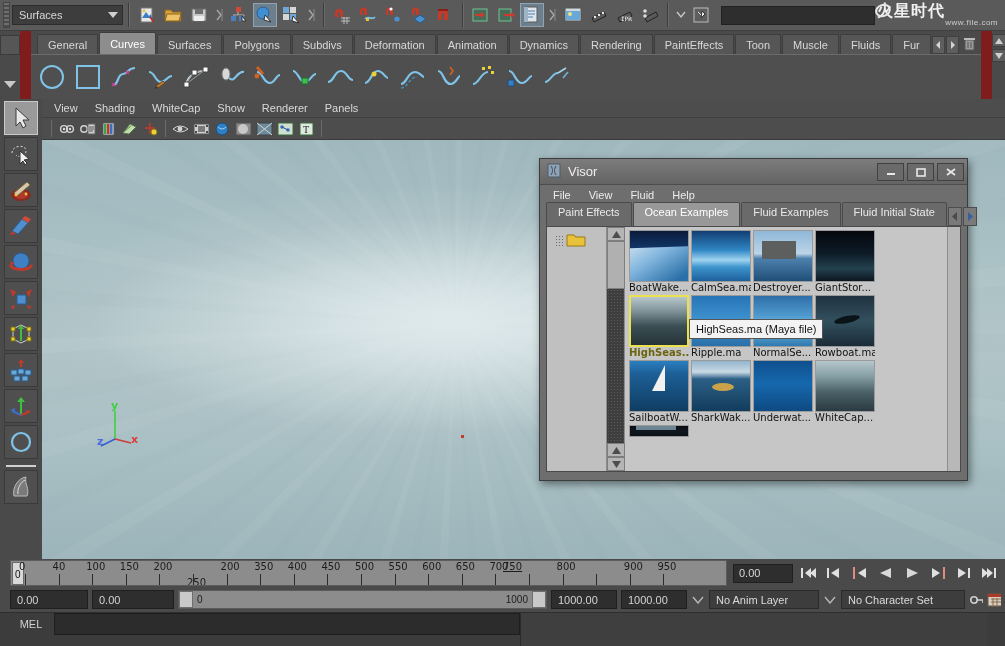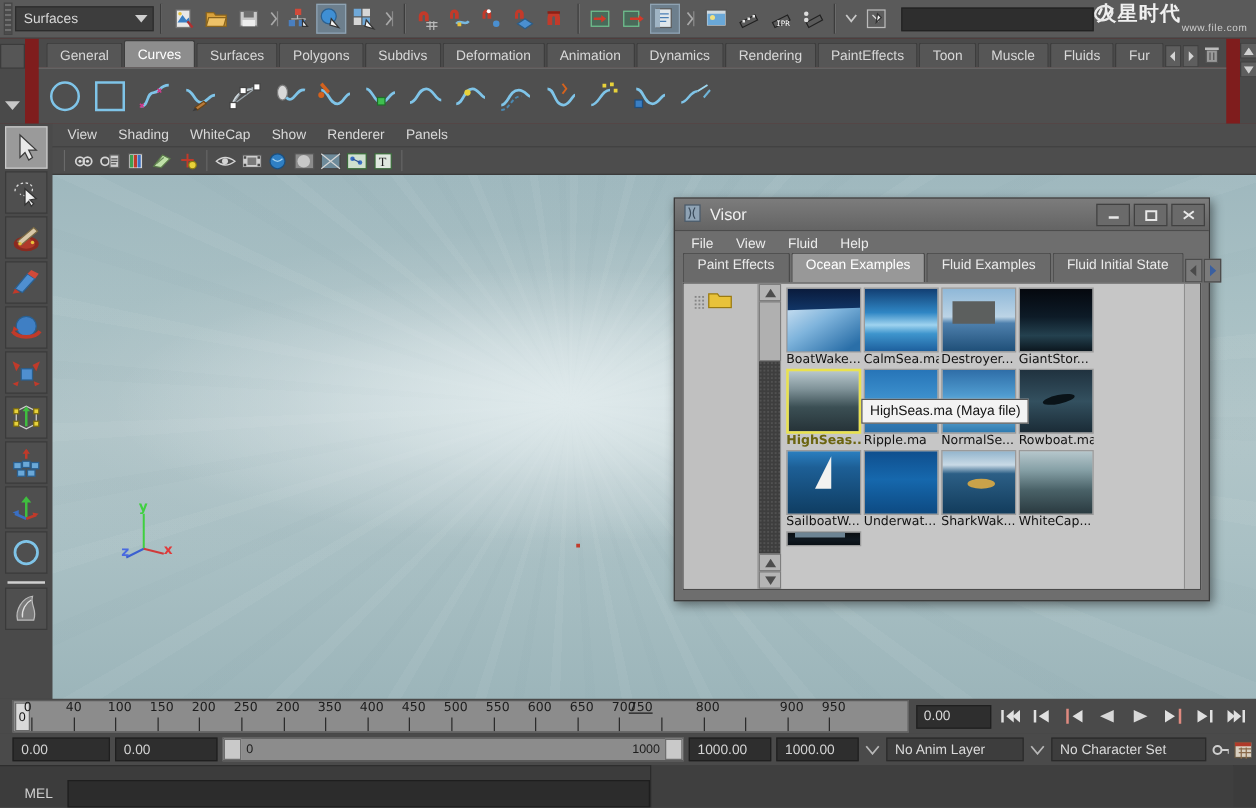--- a/index.html
+++ b/index.html
@@ -213,21 +213,21 @@
       background: #c9c9c9; border: 1px solid #6e6e6e; }
   .rangebar .rh { position: absolute; right: 0; top: 0; width: 14px; height: 17px;
       background: #c9c9c9; border: 1px solid #6e6e6e; }
   .rangebar .lv { position: absolute; left: 18px; font-size: 10px; color: #1d1d1d; }
   .rangebar .rv { position: absolute; right: 18px; font-size: 10px; color: #1d1d1d; }
   .dwide { width: 110px; height: 19px; background: #3d3d3d; border: 1px solid #2a2a2a;
       color: #dadada; font-size: 11px; display: flex; align-items: center; padding-left: 6px; }
   .darr { width: 14px; height: 19px; display: flex; align-items: center; justify-content: center; }
 
   
-  .cmdrow { height: 34px; background: #3c3c3c; display: flex; align-items: flex-end;
+  .cmdrow { height: 34px; background: #3c3c3c; display: flex; align-items: flex-start;
       padding: 0 0 0 8px; flex: 0 0 34px; border-top: 1px solid #2e2e2e; }
   .melbtn { width: 46px; height: 22px; color: #d0d0d0; font-size: 11px; display: flex;
       align-items: center; justify-content: center; }
   .cmdinput { width: 466px; height: 22px; background: #2c2c2c; border: 1px solid #1e1e1e; }
   .cmdout { flex: 1; height: 34px; background: #3f3f3f; border-left: 1px solid #2b2b2b; }
   .statusright { width: 18px; height: 34px; background: #3c3c3c; }
 </style>
 </head>
 <body>
 
@@ -809,21 +809,21 @@
         <div class="tlabel" style="left: 8px;">0</div>
         <div class="ttick" style="left: 47.6px;"></div>
         <div class="tlabel" style="left: 41.6px;">40</div>
         <div class="ttick" style="left: 81.2px;"></div>
         <div class="tlabel" style="left: 75.2px;">100</div>
         <div class="ttick" style="left: 114.8px;"></div>
         <div class="tlabel" style="left: 108.8px;">150</div>
         <div class="ttick" style="left: 148.4px;"></div>
         <div class="tlabel" style="left: 142.4px;">200</div>
         <div class="ttick" style="left: 182px;"></div>
-        <div class="tlabel" style="left: 176px;">250</div>
+        <div class="tlabel" style="left: 176px; margin-top: 16px;">250</div>
         <div class="ttick" style="left: 215.6px;"></div>
         <div class="tlabel" style="left: 209.6px;">200</div>
         <div class="ttick" style="left: 249.2px;"></div>
         <div class="tlabel" style="left: 243.2px;">350</div>
         <div class="ttick" style="left: 282.8px;"></div>
         <div class="tlabel" style="left: 276.8px;">400</div>
         <div class="ttick" style="left: 316.4px;"></div>
         <div class="tlabel" style="left: 310.4px;">450</div>
         <div class="ttick" style="left: 350px;"></div>
         <div class="tlabel" style="left: 344px;">500</div>
@@ -1070,26 +1070,26 @@
             <div class="glabel">Rowboat.ma</div>
           </div>
         </div>
 
         <div class="grow">
           <div class="gcell">
             <div class="gthumb th-sailboat"></div>
             <div class="glabel">SailboatW...</div>
           </div>
           <div class="gcell">
+            <div class="gthumb th-sharkwake"></div>
+            <div class="glabel">SharkWak...</div>
+          </div>
+          <div class="gcell">
             <div class="gthumb th-underwater"></div>
             <div class="glabel">Underwat...</div>
-          </div>
-          <div class="gcell">
-            <div class="gthumb th-sharkwake"></div>
-            <div class="glabel">SharkWak...</div>
           </div>
           <div class="gcell">
             <div class="gthumb th-whitecap"></div>
             <div class="glabel">WhiteCap...</div>
           </div>
         </div>
 
         <div class="grow">
           <div class="gcell">
             <div class="gthumb th-extra1" style="height:12px"></div>

